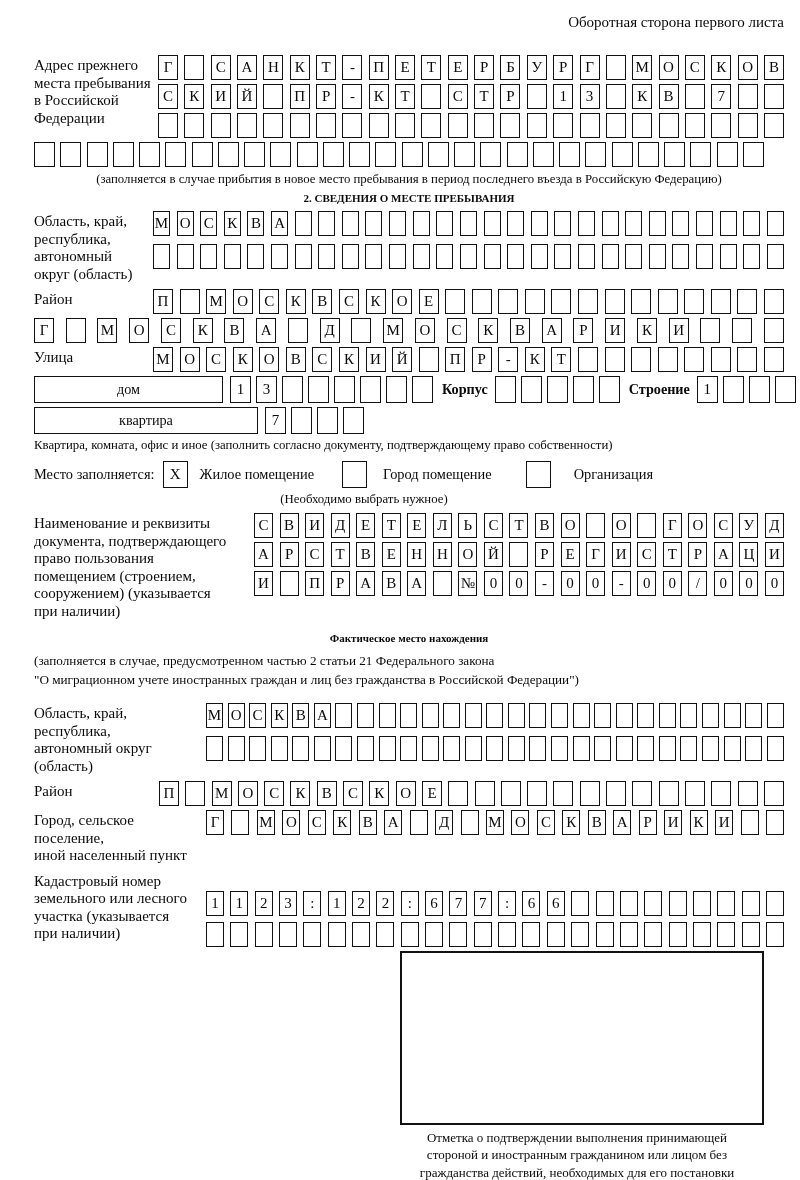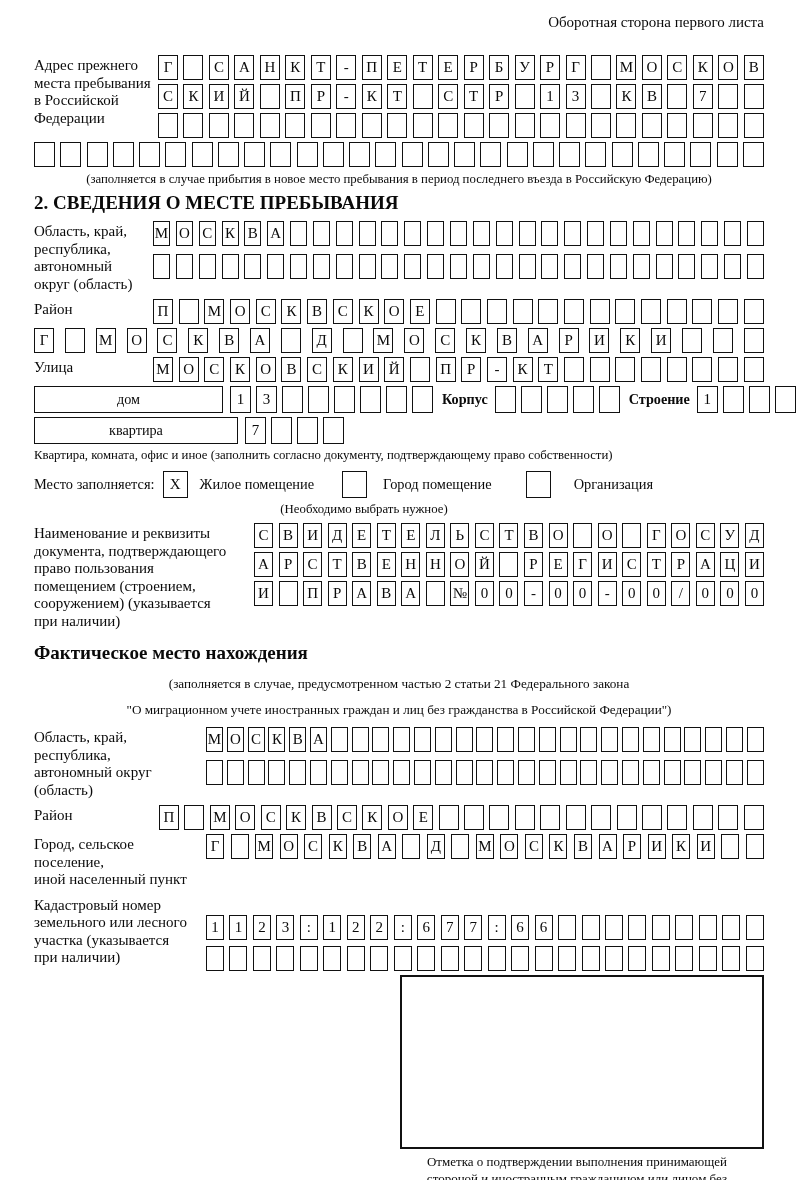--- a/index.html
+++ b/index.html
@@ -1,18 +1,18 @@
 <!DOCTYPE html>
 <html><head>
 <meta charset="utf-8">
 <style>
   html,body{margin:0;padding:0;background:#fff;}
   body{width:800px;height:1180px;overflow:hidden;color:#0a0a0a;
        font-family:"Liberation Serif","DejaVu Serif",serif;}
-  .page{padding:14px 36px 0 34px;box-sizing:border-box;width:800px;height:1180px;}
+  .page{padding:14px 16px 0 34px;box-sizing:border-box;width:800px;height:1180px;}
 
   .hdr{ text-align:right; font-size:15px; margin-bottom:24px; }
 
   .row{ display:flex; align-items:flex-start; margin-bottom:4px; }
   .lbl{ flex:none; white-space:pre-line; font-size:15px; line-height:17.5px; padding-top:2px; }
   .lw124{width:124px} .lw119{width:119px} .lw144{width:144px} .lw220{width:220px}
   .lw172{width:172px} .lw125{width:125px}
 
   .rows{ flex:1; min-width:0; }
   .cr{ display:flex; justify-content:space-between; margin-bottom:4px; }
@@ -22,39 +22,39 @@
   .cell{ flex:none; box-sizing:border-box; width:20px; height:25px; border:1.6px solid #111;
          text-align:center; line-height:22px; font-size:15px; }
   .cw17 .cell{ width:17px; }
   .cw18 .cell{ width:18px; }
   .cw19 .cell{ width:19px; }
   .cw21 .cell{ width:21px; }
 
   .full{ width:730px; }
   .note{ font-size:12.8px; line-height:16px; margin:2px 0 4px 0; }
   .center{ text-align:center; }
-  .sec-title{ font-weight:bold; font-size:19px; margin:5px 0 7px 0; }
+  .sec-title{ text-align:center; font-weight:bold; font-size:11px; margin:5px 0 7px 0; }
 
   .house-row{ display:flex; align-items:center; margin:4px 0 3px 0; }
   .wide-box{ box-sizing:border-box; border:1.6px solid #111; height:27px; line-height:24px;
              text-align:center; font-size:14.2px; flex:none; }
-  .w160{ width:189px; } .w200{ width:204px; }
+  .w160{ width:189px; } .w200{ width:224px; }
   .cg{ display:inline-flex; gap:5px; margin-left:7px; }
   .cg .cell{ height:27px; line-height:24px; width:21px; }
   .inline-lbl{ font-size:14.2px; margin-left:9px; flex:none;font-weight:bold; }
 
   .stay-row{ display:flex; align-items:center; font-size:14.4px; margin:8px 0 2px 0; }
   .checkbox{ box-sizing:border-box; width:25px; height:27px; border:1.6px solid #111;
              text-align:center; line-height:24px; font-size:15px; flex:none; }
   .cb1{ margin-left:8px; } .ol1{ margin-left:12px; }
   .cb2{ margin-left:28px; } .ol2{ margin-left:16px; }
   .cb3{ margin-left:34px; } .ol3{ margin-left:23px; }
   .choose{ width:660px; text-align:center; margin-top:3px; }
 
-  .fact-note{ text-align:center; white-space:pre-line; font-size:13.2px; line-height:26px; margin-bottom:4px;}
+  .fact-note{ white-space:pre-line; font-size:13.2px; line-height:19px; margin-bottom:14px;}
 
   .stamp-box{ box-sizing:border-box; border:2px solid #111; width:364px; height:174px;
               margin-left:366px; margin-top:2px; background:#fff; }
   .stamp-caption{ width:382px; margin-left:352px; text-align:center; white-space:pre-line;
                   font-size:13px; line-height:17.5px; margin-top:4px; }
   .doc-block{ margin-top:6px;font-family:Liberation Serif, serif; }
   .mt6{ margin-top:6px; }
 </style>
 </head>
 <body>

